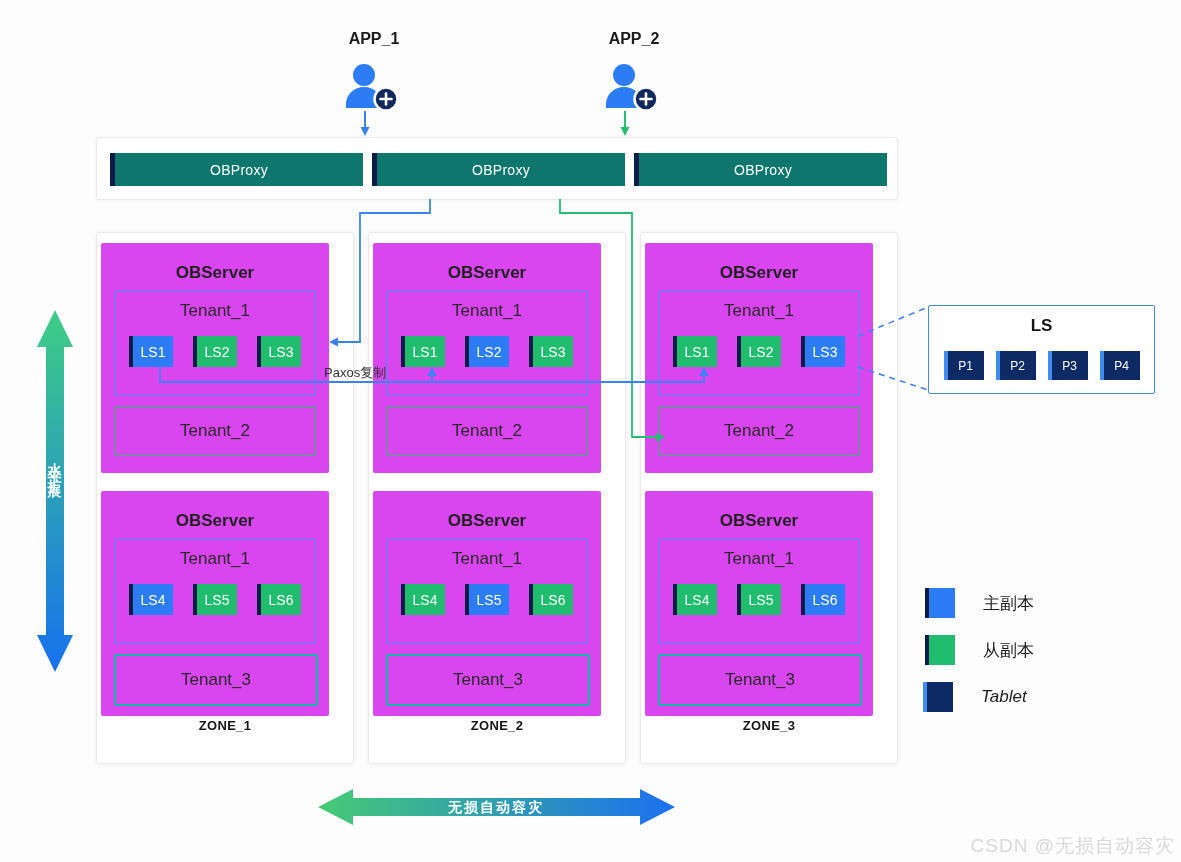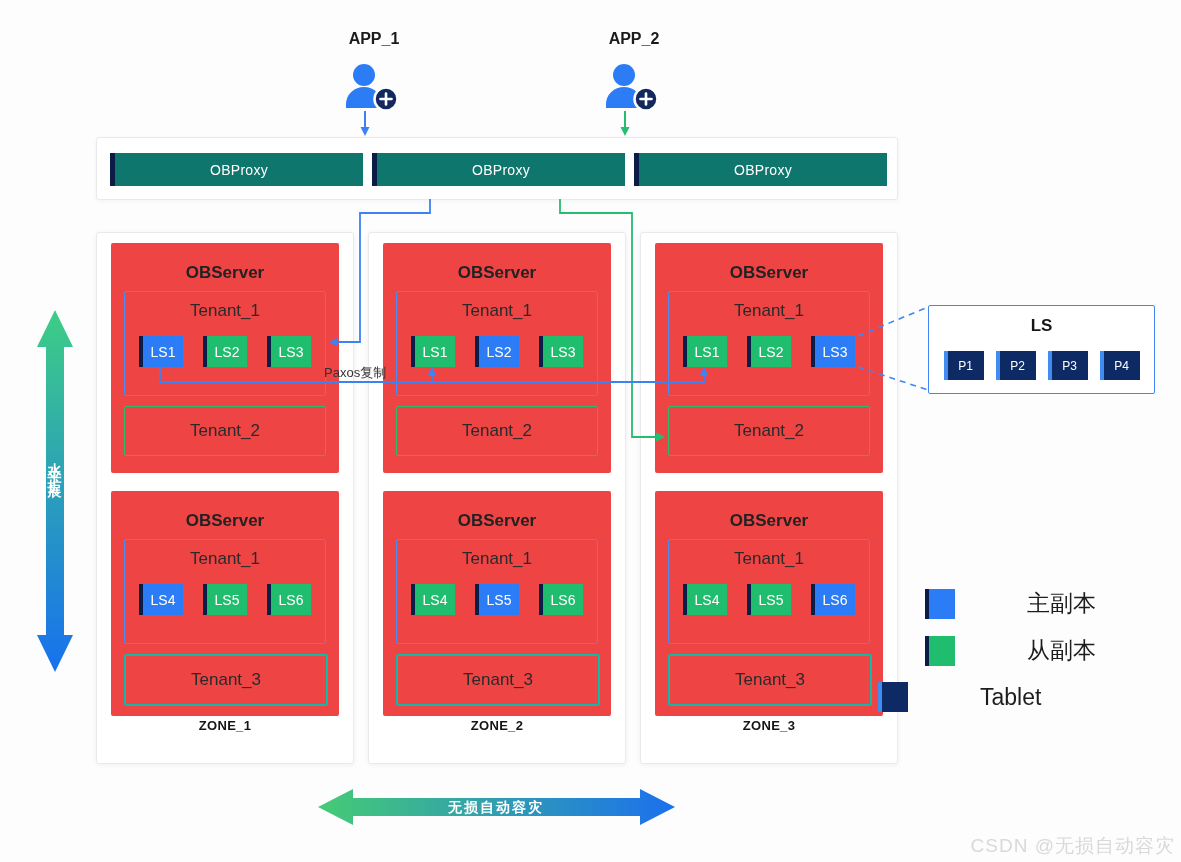--- a/index.html
+++ b/index.html
@@ -9,21 +9,21 @@
   }
   .abs{position:absolute;}
   
   .app-label{font-weight:bold;font-size:16px;color:#1b1b1b;text-align:center;width:120px;}
   
   .proxy-wrap{left:96px;top:137px;width:800px;height:61px;background:#fff;border:1px solid #e9eaec;border-radius:3px;box-shadow:0 1px 4px rgba(20,40,80,.05);}
   .proxy-box{top:153px;width:248px;height:33px;background:#0f766e;border-left:5px solid #0b1c48;
     display:flex;align-items:center;justify-content:center;color:#fff;font-size:14px;font-weight:500;letter-spacing:.3px;}
   
   .zone{top:232px;width:256px;height:530px;background:#fff;border:1px solid #e9eaec;border-radius:3px;box-shadow:0 1px 5px rgba(20,40,80,.06);}
-  .server{position:absolute;left:14px;width:228px;background:#ef4444;border-radius:2px;}
+  .server{position:absolute;left:4px;width:228px;background:#d946ef;border-radius:2px;}
   .server.s1{top:10px;height:230px;}
   .server.s2{top:258px;height:225px;}
   .server-title{text-align:center;font-weight:bold;font-size:17px;color:#222;padding-top:20px;}
   .tenant{position:absolute;left:13px;width:200px;border-radius:2px;}
   .tenant.t-main{top:48px;height:103px;border:1px solid #4c8cf5;}
   .tenant.t-sub{top:163px;height:48px;display:flex;align-items:center;justify-content:center;}
   .tenant.b-blue{border:2px solid #14b8a6;}
   .tenant.b-green{border:1px solid #2bbd6e;}
   .tenant-name{text-align:center;font-size:17px;color:#2a2a2a;padding-top:9px;}
   .tenant.t-sub .tenant-name{padding-top:0;}
@@ -38,21 +38,21 @@
   .ls-title{text-align:center;font-weight:bold;font-size:17px;color:#161616;padding-top:10px;}
   .p-row{position:absolute;left:0;top:45px;width:100%;display:flex;justify-content:center;gap:12px;}
   .p-chip{width:40px;height:29px;background:#0d2a64;border-left:4px solid #418cf0;box-sizing:border-box;
     display:flex;align-items:center;justify-content:center;color:#fff;font-size:12px;}
   
   .legend-item{display:flex;align-items:center;gap:28px;}
   .legend-swatch{width:30px;height:30px;box-sizing:border-box;}
   .sw-leader{background:#2c7df5;border-left:4px solid #0b1c48;}
   .sw-follower{background:#21bd6e;border-left:4px solid #0b1c48;}
   .sw-tablet{background:#0d2a64;border-left:4px solid #418cf0;}
-  .legend-label{font-size:23px;color:#1d1d1d;margin-left:44px;}
+  .legend-label{font-size:17px;color:#1d1d1d;}
   
   .paxos-label{left:324px;top:364px;font-size:13px;color:#333;}
   .v-arrow-text{left:46px;top:452px;width:18px;writing-mode:vertical-rl;text-orientation:upright;
     color:#fff;font-size:14px;font-weight:bold;letter-spacing:7px;}
   .h-arrow-text{left:376px;top:799px;width:240px;text-align:center;color:#fff;font-size:14px;font-weight:bold;letter-spacing:2px;}
   .watermark{right:6px;bottom:3px;font-size:19px;color:#d9d9d9;letter-spacing:1px;}
   svg.overlay{position:absolute;left:0;top:0;pointer-events:none;}
 </style>
 </head>
 <body>
@@ -189,21 +189,21 @@
   </div>
 
   <div class="abs legend-item" style="left:925px;top:588px;">
     <div class="legend-swatch sw-leader"></div>
     <div class="legend-label">主副本</div>
   </div>
   <div class="abs legend-item" style="left:925px;top:635px;">
     <div class="legend-swatch sw-follower"></div>
     <div class="legend-label">从副本</div>
   </div>
-  <div class="abs legend-item" style="left:878px;top:682px;">
+  <div class="abs legend-item" style="left:923px;top:682px;font-style:italic;">
     <div class="legend-swatch sw-tablet"></div>
     <div class="legend-label">Tablet</div>
   </div>
 
   <svg class="overlay" width="1181" height="862" viewBox="0 0 1181 862">
     <defs>
       <linearGradient id="gv" x1="0" y1="0" x2="0" y2="1">
         <stop offset="0" stop-color="#3ecd85"></stop>
           <stop offset="1" stop-color="#1771ef"></stop>
       </linearGradient>

